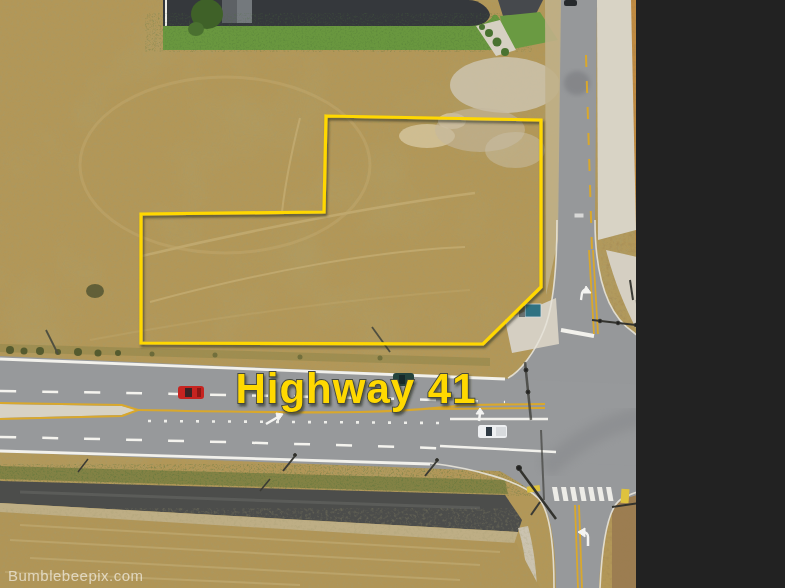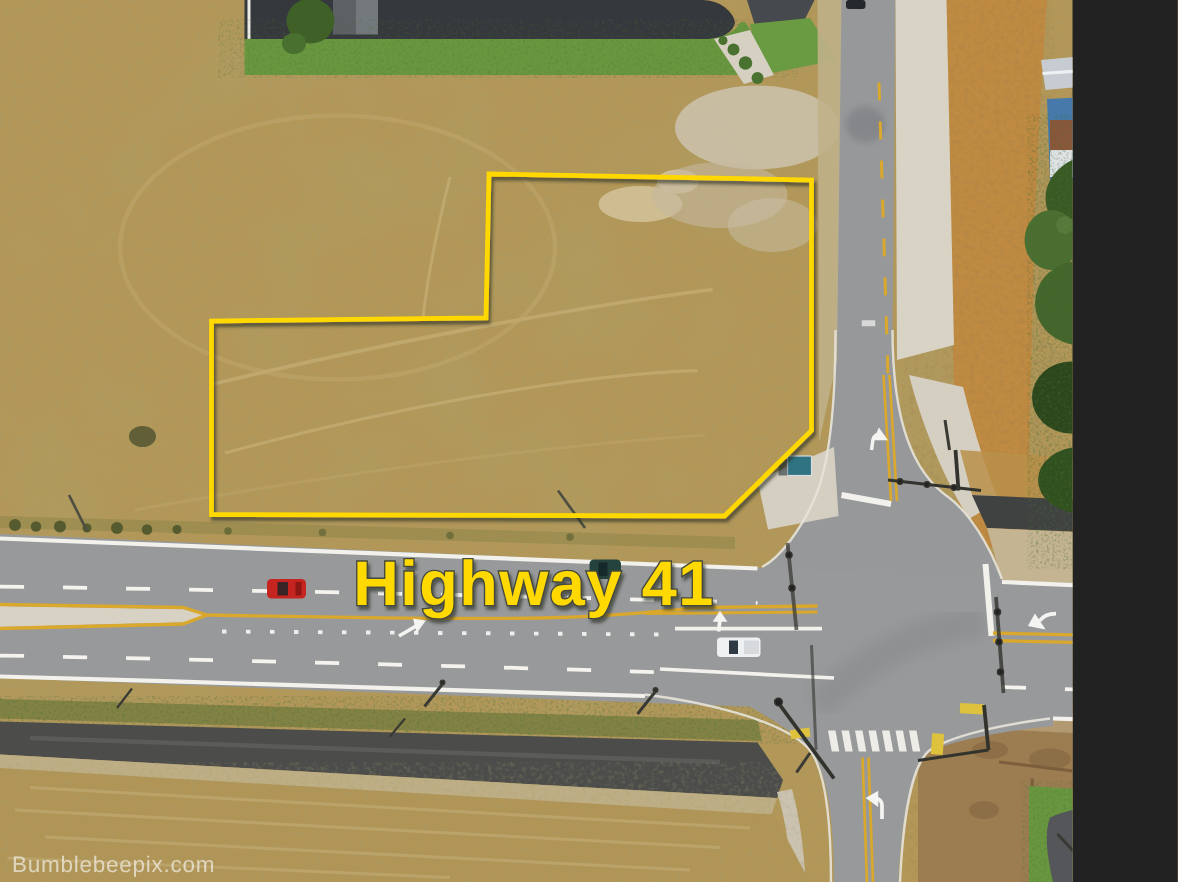--- a/index.html
+++ b/index.html
@@ -1,16 +1,16 @@
 <!DOCTYPE html>
 <html><head>
 <meta charset="utf-8">
 <style>
   html,body{margin:0;padding:0;background:#222;}
-  .stage{position:relative;width:715px;height:588px;overflow:hidden;
+  .stage{position:relative;width:636px;height:588px;overflow:hidden;
          font-family:"Liberation Sans",sans-serif;}
   svg{display:block;}
   .road-label{font-family:"Liberation Sans",sans-serif;font-weight:bold;
               font-size:42px;letter-spacing:1px;}
   .watermark{font-family:"Liberation Sans",sans-serif;font-size:15px;letter-spacing:.5px;}
 </style>
 </head>
 <body>
 
 <div class="stage">

